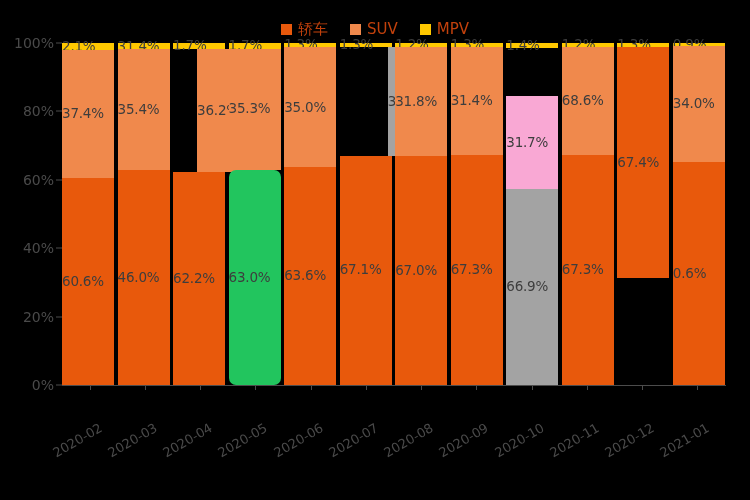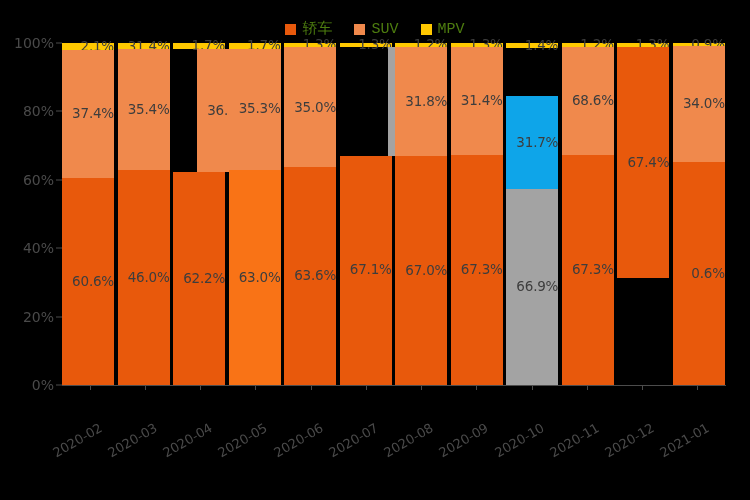--- a/index.html
+++ b/index.html
@@ -38,24 +38,23 @@
     align-items: center;
     gap: 6px;
   }
   .legend-swatch {
     width: 11px;
     height: 11px;
     display: block;
   }
   .legend-label {
     font-size: 15px;
-    color: #4d7c0f;
+    color: #c2410c;
     line-height: 1;
     white-space: nowrap;
-    font-family: Liberation Mono, monospace;
   }
 
   
   .plot {
     position: absolute;
     left: 62px;
     top: 43px;
     width: 663px;
     height: 342px;
   }
@@ -71,21 +70,21 @@
     height: 100%;
     width: 52px;
     display: flex;
     flex-direction: column;
   }
   .seg {
     position: relative;
     width: 100%;
     display: flex;
     align-items: center;
-    justify-content: flex-end;
+    justify-content: flex-start;
     overflow: visible;
     box-sizing: border-box;
   }
   .seg-label {
     font-size: 13.5px;
     color: #3d3d3d;
     line-height: 1;
     white-space: nowrap;
     letter-spacing: -0.2px;
   }
@@ -241,21 +240,21 @@
             <span class="seg-label">62.2%</span>
           </div>
         </div>
         <div class="bar-col">
           <div class="seg seg-mpv" style="background: rgb(255, 200, 0); height: 1.7%;">
             <span class="seg-label">1.7%</span>
           </div>
           <div class="seg" style="background: rgb(240, 137, 76); height: 35.3%;">
             <span class="seg-label">35.3%</span>
           </div>
-          <div class="seg" style="background: #f97316; height: 63%;">
+          <div class="seg" style="background: #22c55e; height: 63%; border-radius: 7px;">
             <span class="seg-label">63.0%</span>
           </div>
         </div>
         <div class="bar-col">
           <div class="seg seg-mpv" style="background: rgb(255, 200, 0); height: 1.3%;">
             <span class="seg-label">1.3%</span>
           </div>
           <div class="seg" style="background: rgb(240, 137, 76); height: 35%;">
             <span class="seg-label">35.0%</span>
           </div>
@@ -293,21 +292,21 @@
             <span class="seg-label">31.4%</span>
           </div>
           <div class="seg" style="background: rgb(232, 89, 12); height: 67.3%;">
             <span class="seg-label">67.3%</span>
           </div>
         </div>
         <div class="bar-col">
           <div class="seg seg-mpv" style="background: rgb(255, 200, 0); height: 1.4%;">
             <span class="seg-label">1.4%</span>
           </div>
-          <div class="seg" style="background: #0ea5e9; height: 31.7%; margin-top: 48px;">
+          <div class="seg" style="background: #f9a8d4; height: 31.7%; margin-top: 48px;">
             <span class="seg-label">31.7%</span>
           </div>
           <div class="seg" style="background: #a3a3a3; height: 66.9%;">
             <span class="seg-label">66.9%</span>
           </div>
         </div>
         <div class="bar-col">
           <div class="seg seg-mpv" style="background: rgb(255, 200, 0); height: 1.2%;">
             <span class="seg-label">1.2%</span>
           </div>

